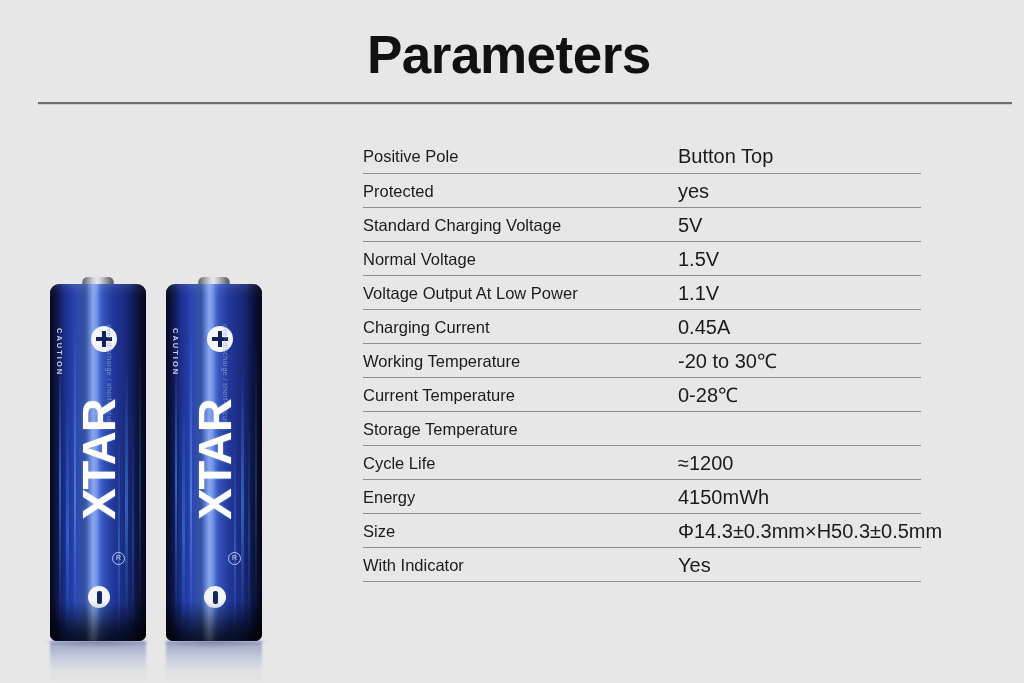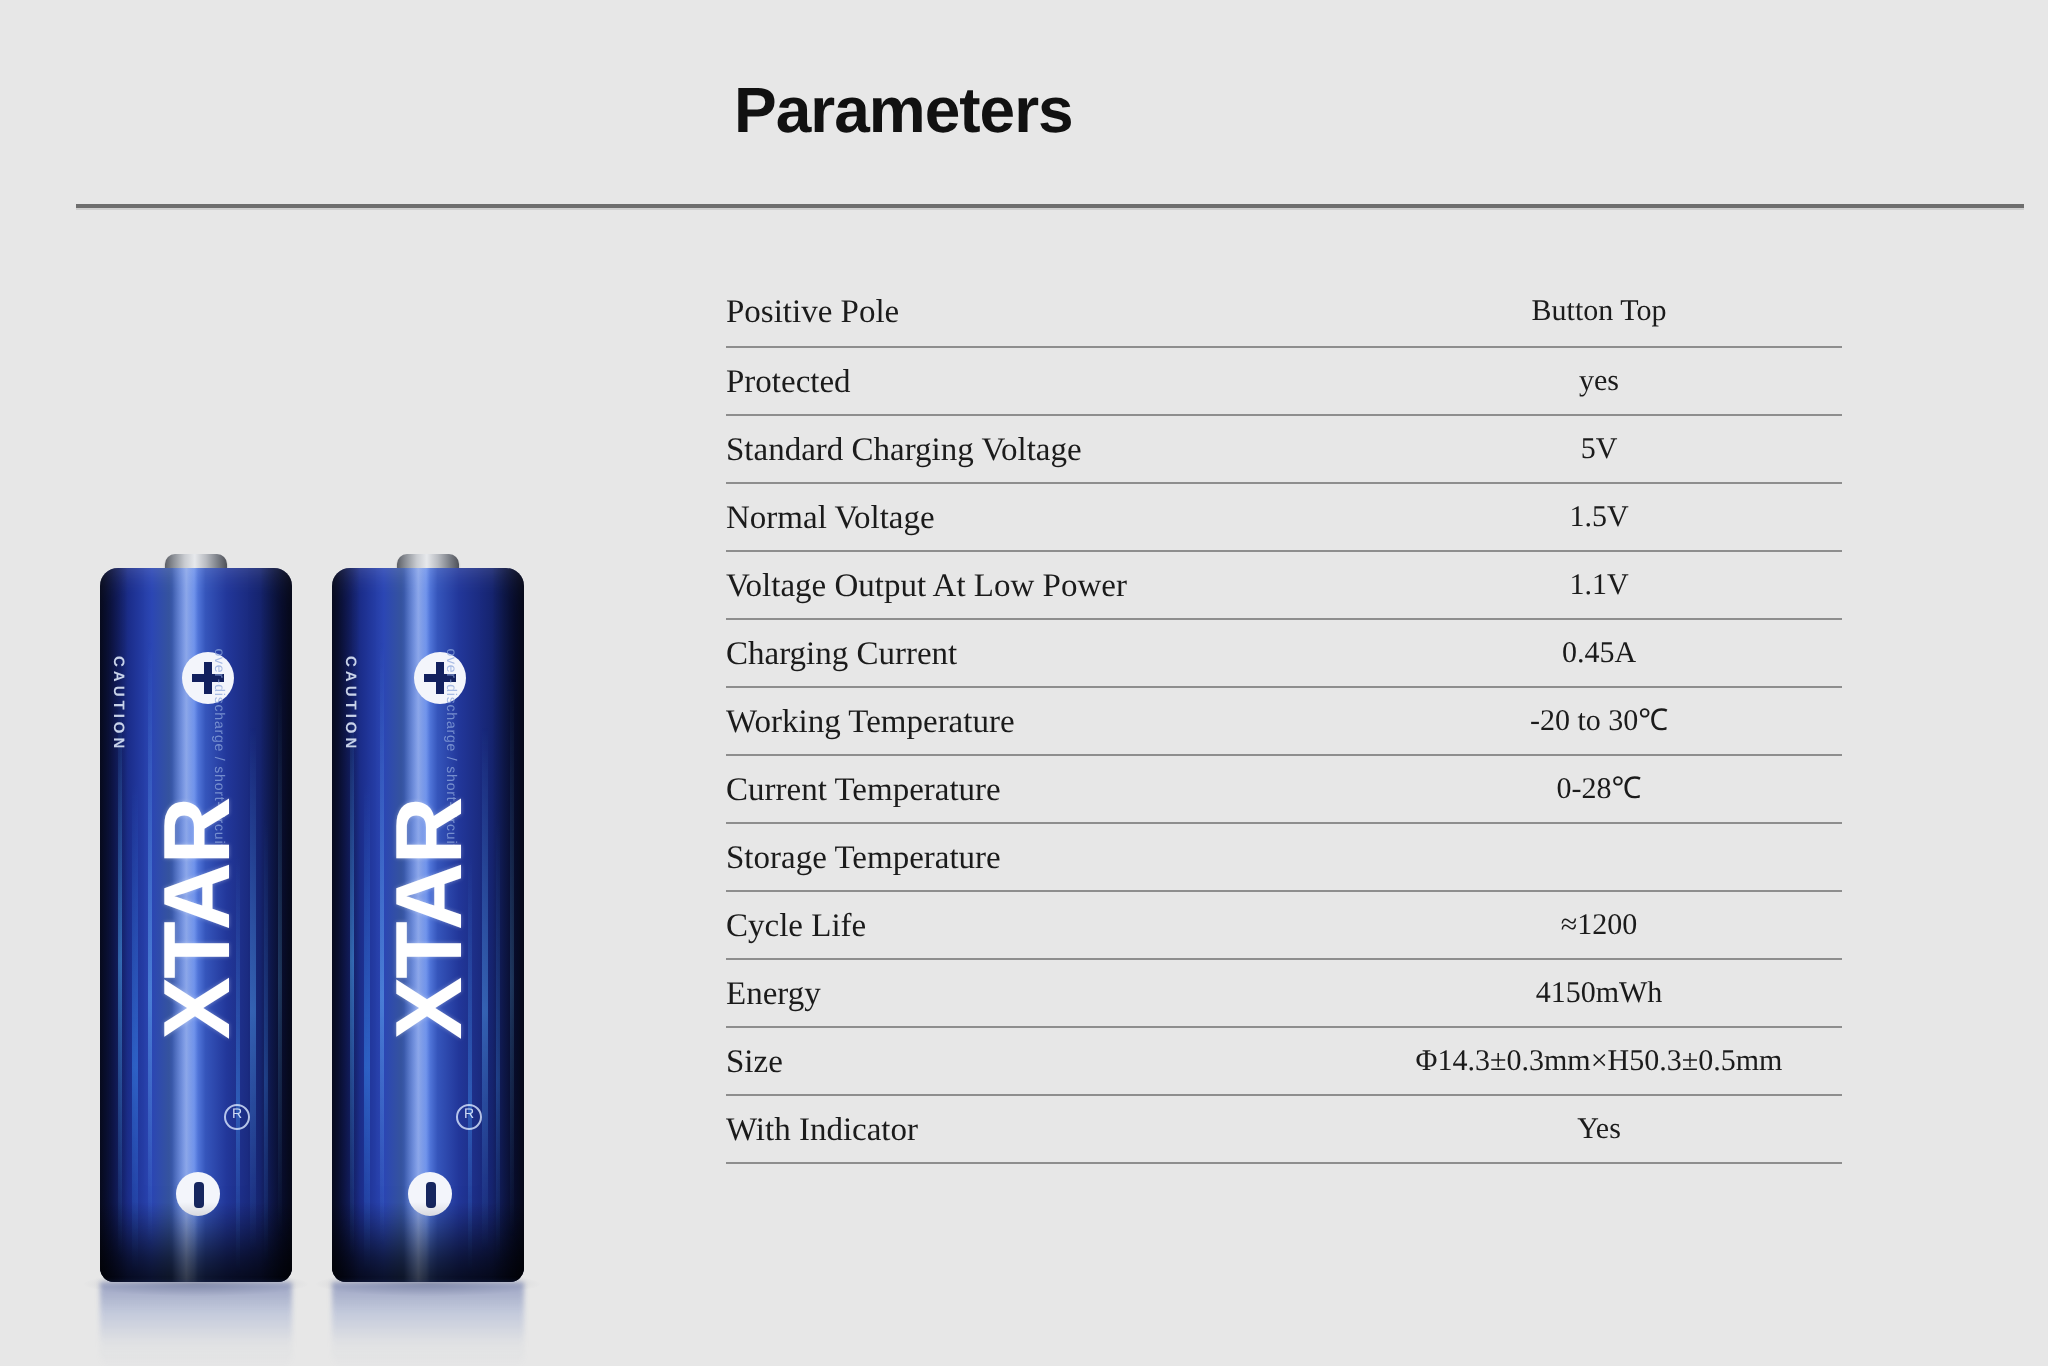--- a/index.html
+++ b/index.html
@@ -14,21 +14,21 @@
     overflow: hidden;
     position: relative;
     color: #1c1c1c;
   }
 
   
   #page-title {
     position: absolute;
     left: 367px;
     top: 24px;
-    font-size: 32px;
+    font-size: 53px;
     font-weight: bold;
     letter-spacing: -0.5px;
     line-height: 62px;
     color: #111111;
   }
 
   #title-divider {
     position: absolute;
     left: 38px;
     top: 102px;
@@ -37,21 +37,20 @@
     background: #6e6e6e;
     box-shadow: 0 1px 0 #cfcfcf;
   }
 
   
   #spec-table {
     position: absolute;
     left: 363px;
     top: 139px;
     width: 558px;
-    font-family: Liberation Serif, serif;
   }
   .spec-row {
     position: relative;
     height: 33px;
     border-bottom: 1px solid #8e8e8e;
     display: flex;
     align-items: center;
   }
   .spec-row:first-child {
     height: 34px;
@@ -59,25 +58,24 @@
   .spec-label {
     width: 315px;
     flex: none;
     font-size: 16.5px;
     line-height: 20px;
     color: #1b1b1b;
     white-space: nowrap;
   }
   .spec-value {
     flex: 1;
-    font-size: 15px;
+    font-size: 20px;
     line-height: 20px;
     color: #1b1b1b;
     white-space: nowrap;
-    text-align: center;
   }
 
   
   #battery-group {
     position: absolute;
     left: 0;
     top: 0;
     width: 330px;
     height: 683px;
   }

